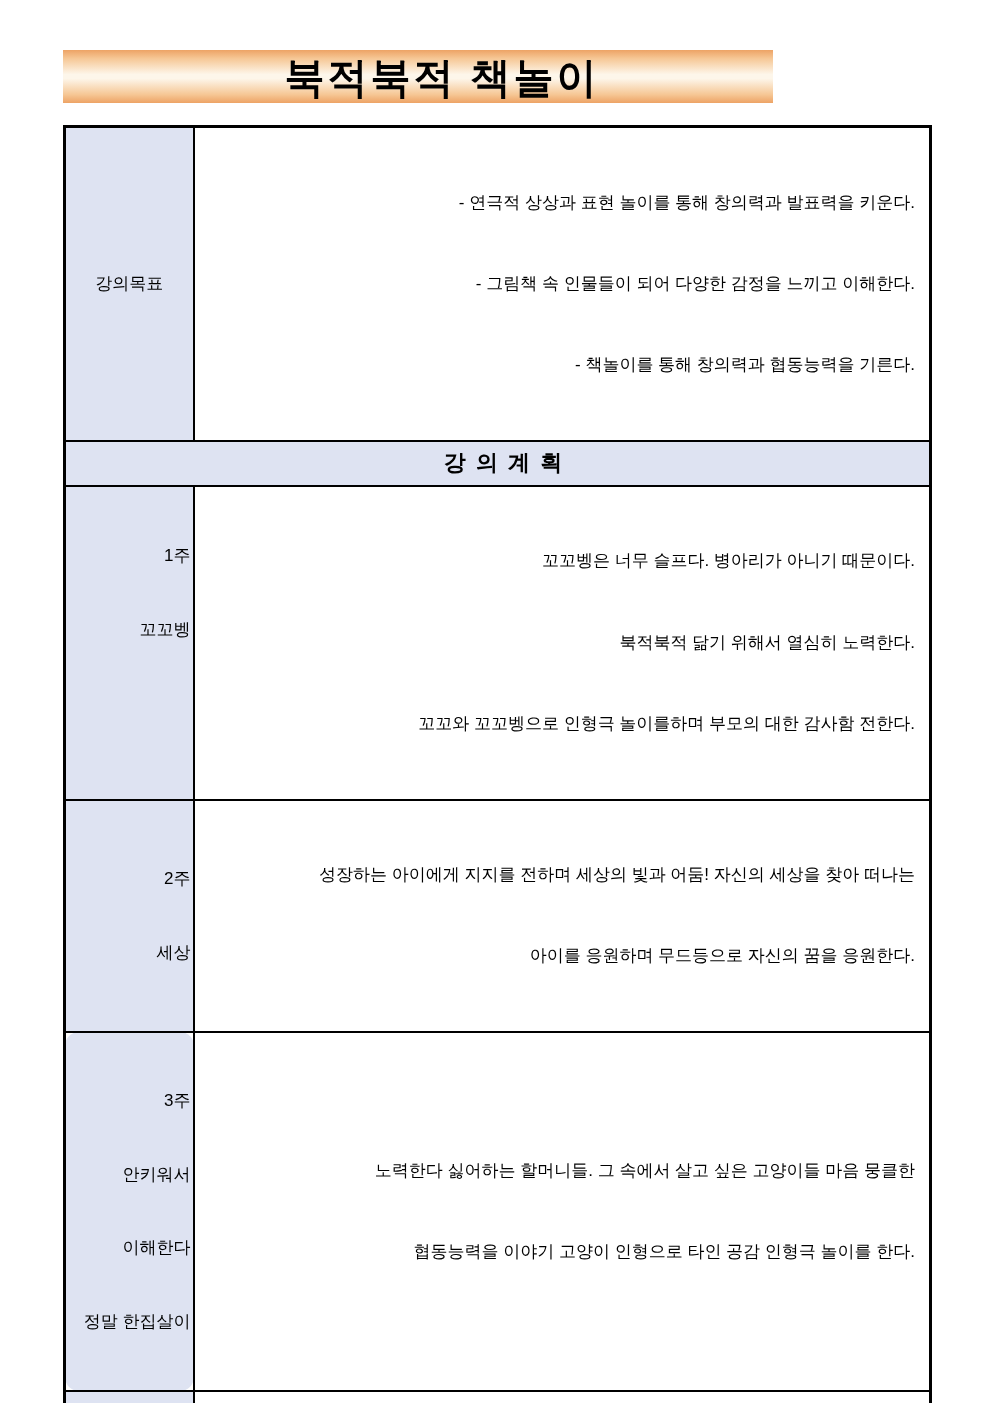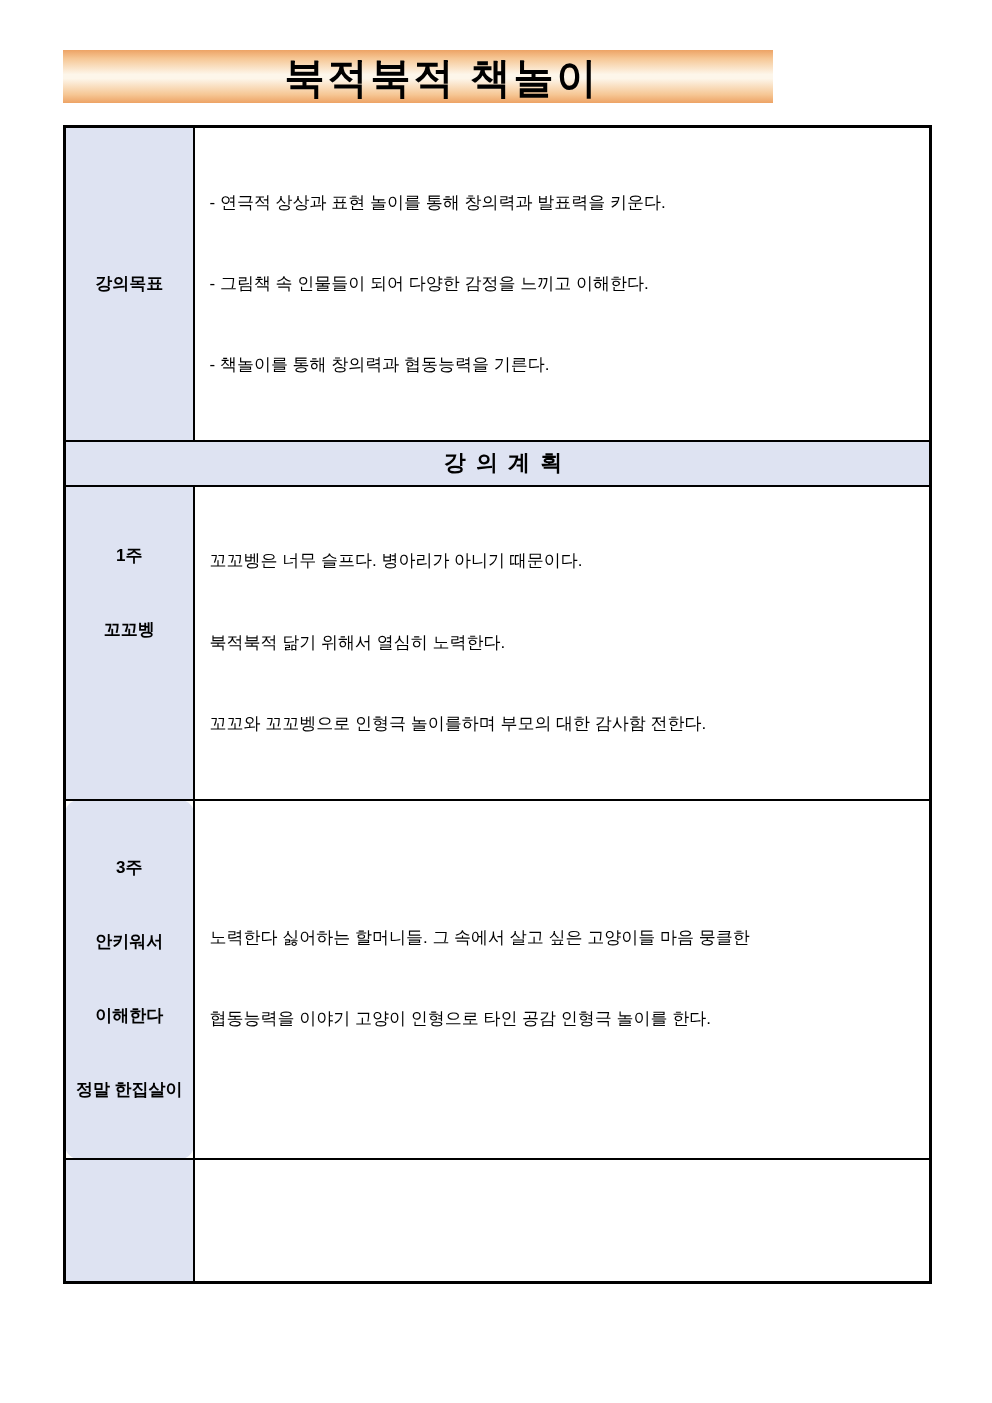--- a/index.html
+++ b/index.html
@@ -29,37 +29,37 @@
   table.doc {
     position:absolute; left:63px; top:125px; width:866px;
     border-collapse:collapse; table-layout:fixed;
     border:3px solid #000;
   }
   col.c-label { width:129px; }
   col.c-value { width:737px; }
   td { border:2px solid #000; font-size:17px; vertical-align:middle;padding-left:13px; }
   td.lbl {
     background:var(--cell_highlight,#dee3f2);
-    font-weight:bold; text-align:center; line-height:1.45;
+    font-weight:normal; text-align:center; line-height:1.45;
     white-space:pre-wrap; padding:6px 2px;
   }
   td.val { padding:8px 14px 8px 15px; line-height:1.55; white-space:pre-wrap; }
   tr.plan-row td {
     background:var(--cell_highlight,#dee3f2);
     text-align:center; font-size:22px; font-weight:bold;
     letter-spacing:2px; height:45px;
   }
 
   
   tr.r-obj  td { height:90px; }
   tr.r-w1   td { height:86px; }
   tr.r-w2   td { height:65px; }
   tr.r-w3   td { height:98px;border-radius:14px; }
   tr.r-w4   td { height:70px; }
-  .line { white-space:pre-wrap; }
+  .line { white-space:pre-wrap;text-align:right; }
   td.val .line { margin:1px 0; }
 </style>
 </head>
 <body>
 
 <div class="page">
 
   <div class="banner">
     <span class="banner-title">북적북적 책놀이</span>
   </div>
@@ -91,20 +91,30 @@
         <div class="line"></div>
         <div class="line"></div>
       </td>
       <td class="val">
         <div class="line">꼬꼬벵은 너무 슬프다. 병아리가 아니기 때문이다.</div>
         <div class="line">북적북적 닮기 위해서 열심히 노력한다.</div>
         <div class="line">꼬꼬와 꼬꼬벵으로 인형극 놀이를하며 부모의 대한 감사함 전한다.</div>
       </td>
     </tr>
 
+    <tr class="r-w2">
+      <td class="lbl">
+        <div class="line">2주</div>
+        <div class="line">세상</div>
+      </td>
+      <td class="val">
+        <div class="line">성장하는 아이에게 지지를 전하며 세상의 빛과 어둠! 자신의 세상을 찾아 떠나는</div>
+        <div class="line">아이를 응원하며 무드등으로 자신의 꿈을 응원한다.</div>
+      </td>
+    </tr>
 
     <tr class="r-w3">
       <td class="lbl">
         <div class="line">3주</div>
         <div class="line">안키워서</div>
         <div class="line">이해한다</div>
         <div class="line">정말 한집살이</div>
       </td>
       <td class="val">
         <div class="line">노력한다 싫어하는 할머니들. 그 속에서 살고 싶은 고양이들 마음 뭉클한</div>

